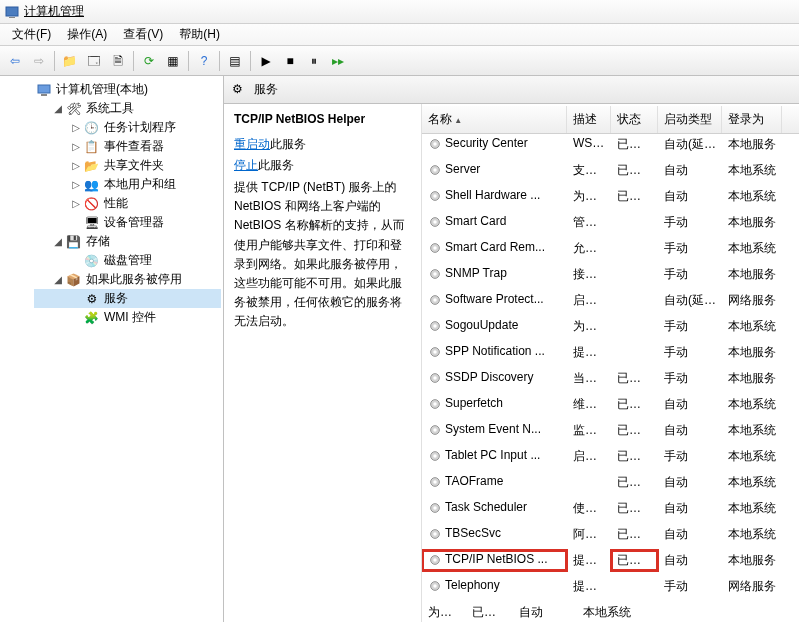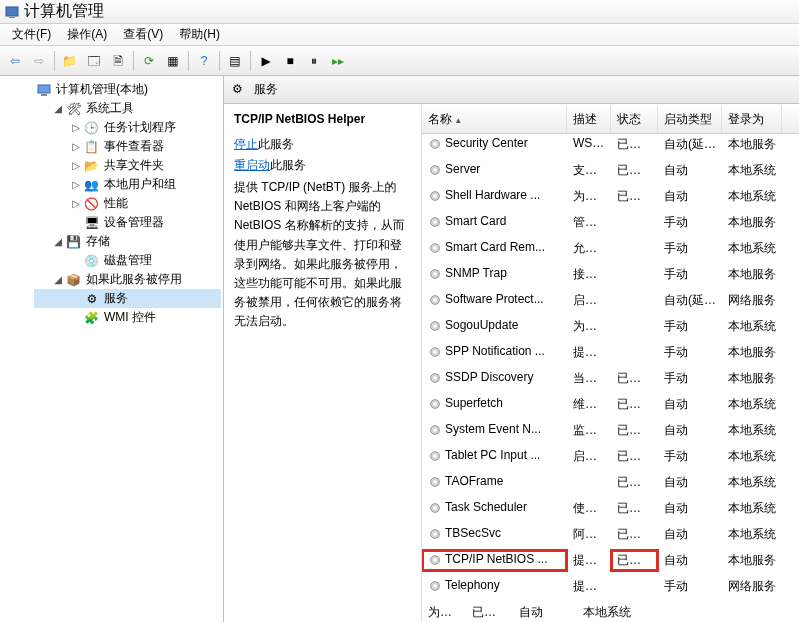--- a/index.html
+++ b/index.html
@@ -1,20 +1,20 @@
 <!DOCTYPE html>
 <html><head>
   <meta charset="utf-8">
   <style>
     * { margin: 0; padding: 0; box-sizing: border-box; font-family: "Microsoft YaHei", "SimSun", sans-serif; }
     body { width: 799px; height: 622px; background: #fff; font-size: 12px; color: #000; overflow: hidden; }
     
     .title-bar { height: 24px; background: linear-gradient(#fdfdfd, #f0f0f0); border-bottom: 1px solid #d0d0d0; display: flex; align-items: center; padding: 0 4px; }
     .title-icon { width: 16px; height: 16px; margin-right: 4px; display: inline-block; }
-    .title-text { font-size: 16px; }
+    .title-text { font-size: 12px; text-decoration: underline; }
     
     .menu-bar { height: 22px; background: linear-gradient(#fdfdfd, #f5f5f5); border-bottom: 1px solid #d0d0d0; display: flex; align-items: center; padding: 0 4px; }
     .menu-item { padding: 3px 8px; cursor: default; }
     
     .toolbar { height: 30px; background: linear-gradient(#fdfdfd, #ebebeb); border-bottom: 1px solid #c0c0c0; display: flex; align-items: center; padding: 0 4px; gap: 2px; }
     .tool-btn { width: 22px; height: 22px; display: flex; align-items: center; justify-content: center; border: 1px solid transparent; cursor: default; }
     .tool-sep { width: 1px; height: 20px; background: #c0c0c0; margin: 0 2px; }
     
     .main-area { display: flex; height: calc(100% - 76px); }
     
@@ -205,24 +205,24 @@
     <div class="content-header">
       <span class="hdr-icon">⚙</span>
       <span>服务</span>
     </div>
 
     <div class="content-body">
 
       <div class="detail-panel">
         <div class="detail-title">TCP/IP NetBIOS Helper</div>
         <div class="detail-block">
-          <span class="detail-link">停止</span><span class="detail-normal">此服务</span>
+          <span class="detail-link">重启动</span><span class="detail-normal">此服务</span>
         </div>
         <div class="detail-block">
-          <span class="detail-link">重启动</span><span class="detail-normal">此服务</span>
+          <span class="detail-link">停止</span><span class="detail-normal">此服务</span>
         </div>
         <div class="detail-desc">提供 TCP/IP (NetBT) 服务上的 NetBIOS 和网络上客户端的 NetBIOS 名称解析的支持，从而使用户能够共享文件、打印和登录到网络。如果此服务被停用，这些功能可能不可用。如果此服务被禁用，任何依赖它的服务将无法启动。</div>
       </div>
 
       <div class="list-panel">
         <div class="list-header">
           <div class="list-header-cell col-name sorted">名称</div>
           <div class="list-header-cell col-desc">描述</div>
           <div class="list-header-cell col-status">状态</div>
           <div class="list-header-cell col-start">启动类型</div>

